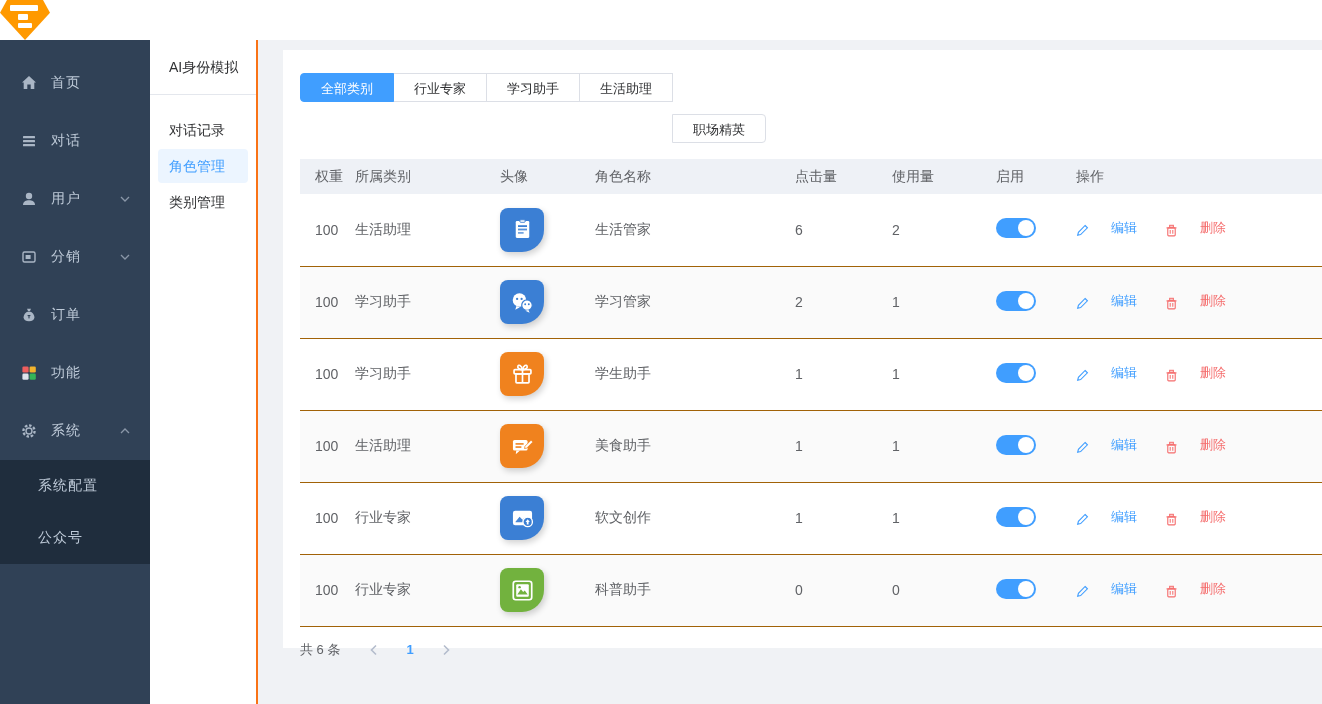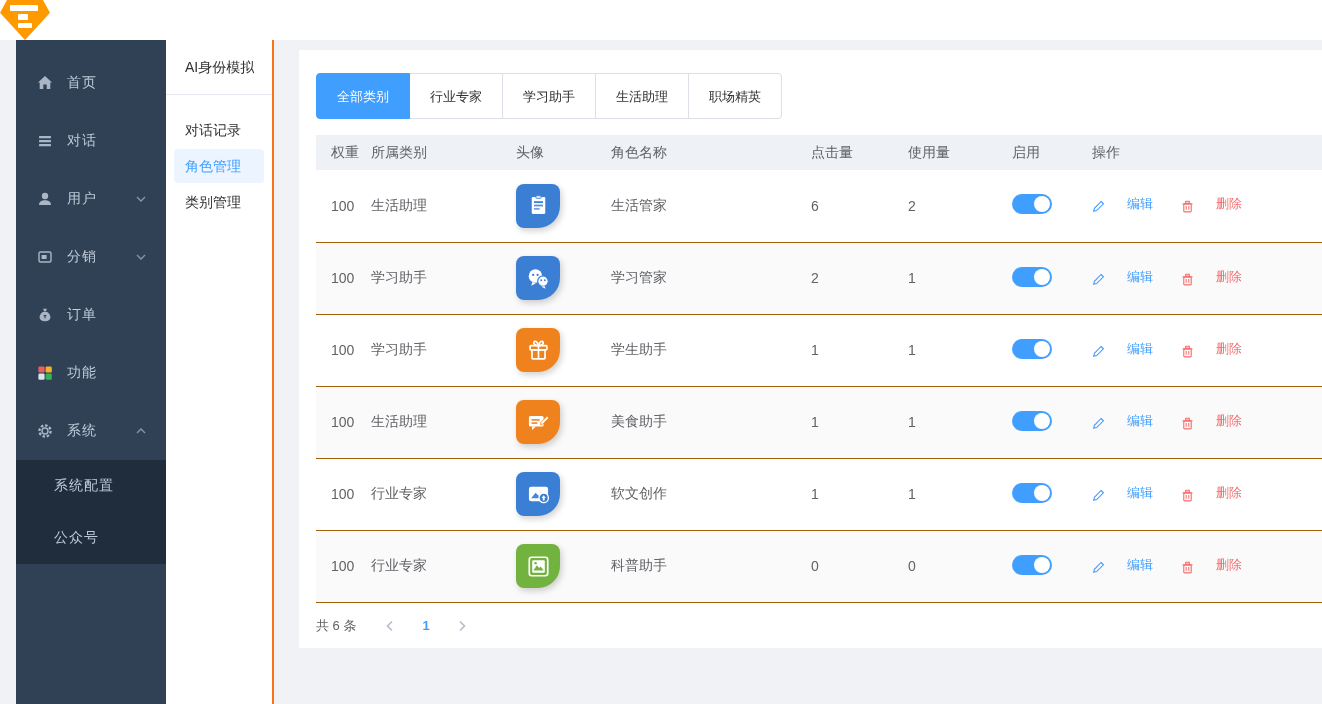--- a/index.html
+++ b/index.html
@@ -11,21 +11,21 @@
   .logo { position:absolute; top:0; left:0; width:50px; height:40px; z-index:5;
           background:#ff9900; clip-path:polygon(14% 0,86% 0,100% 32%,50% 100%,0 32%); }
   .logo i { position:absolute; background:#fff; border-radius:1px; }
   .logo i.b1 { left:10px; top:5px;  width:28px; height:6px; }
   .logo i.b2 { left:18px; top:14px; width:10px; height:6px; }
   .logo i.b3 { left:18px; top:23px; width:14px; height:5px; }
 
   .layout { position:absolute; top:40px; left:0; width:1322px; height:664px; display:flex; }
 
   
-  .sidenav { width:150px; background:#304156; flex:none; padding-top:14px;margin-left:16px; }
+  .sidenav { width:150px; background:#304156; flex:none; padding-top:14px; }
   .side-item { height:58px; display:flex; align-items:center; padding:0 20px; color:#bfcbd9; cursor:pointer; }
   .side-item .micon { width:18px; height:18px; color:#aab6c5; flex:none; }
   .side-item .micon svg { width:18px; height:18px; display:block; }
   .side-item .mlabel { margin-left:13px; letter-spacing:1px; }
   .side-item .chev { margin-left:auto; color:#8a97a8; display:flex; }
   .side-sub { background:#1f2d3d; }
   .side-sub .sub-item { height:52px; display:flex; align-items:center; padding-left:38px; color:#bfcbd9; cursor:pointer; letter-spacing:1px; }
 
   
   .subnav { width:108px; background:#fff; border-right:2px solid #f97316; flex:none; }
@@ -33,24 +33,24 @@
   .subnav-list { padding-top:16px; }
   .subnav-item { height:34px; line-height:34px; margin:2px 8px; padding-left:11px; color:#303133; cursor:pointer; border-radius:4px; font-size:14px; }
   .subnav-item.active { color:#409eff; background:#ecf5ff; }
 
   
   .main { flex:1; background:#f0f2f5; padding:10px 0 0 25px; }
   .card { background:#fff; height:598px; padding:23px 0 0 17px; }
 
   
   .tabs { display:flex; }
-  .tab { height:46px; padding:0 20px; font-size:13px; line-height:29px; background:#fff; border:1px solid #dcdfe6;
+  .tab { height:29px; padding:0 20px; font-size:13px; line-height:29px; background:#fff; border:1px solid #dcdfe6;
          color:#303133; margin-left:-1px; cursor:pointer; white-space:nowrap; }
   .tab:first-child { border-radius:4px 0 0 4px; margin-left:0; }
-  .tab:last-child { border-radius:0 4px 4px 0; }
+  .tab:last-child { border-radius:0 4px 4px 0;margin-top:41px; }
   .tab.active { background:#409eff; border-color:#409eff; color:#fff; position:relative; }
 
   
   table { margin-top:16px; width:1022px; border-collapse:collapse; table-layout:fixed; }
   th { height:35px; background:#eef1f6; color:#606266; font-weight:400; text-align:left; font-size:14px; }
   th:first-child, td:first-child { padding-left:15px; }
   td { height:72px; color:#606266; font-size:14px; border-bottom:1px solid #a16207;margin-top:44px; }
   tr.stripe td { background:#fafafa; }
 
   .avatar { width:44px; height:44px; border-radius:8px 8px 22px 8px; display:flex; align-items:center; justify-content:center;

